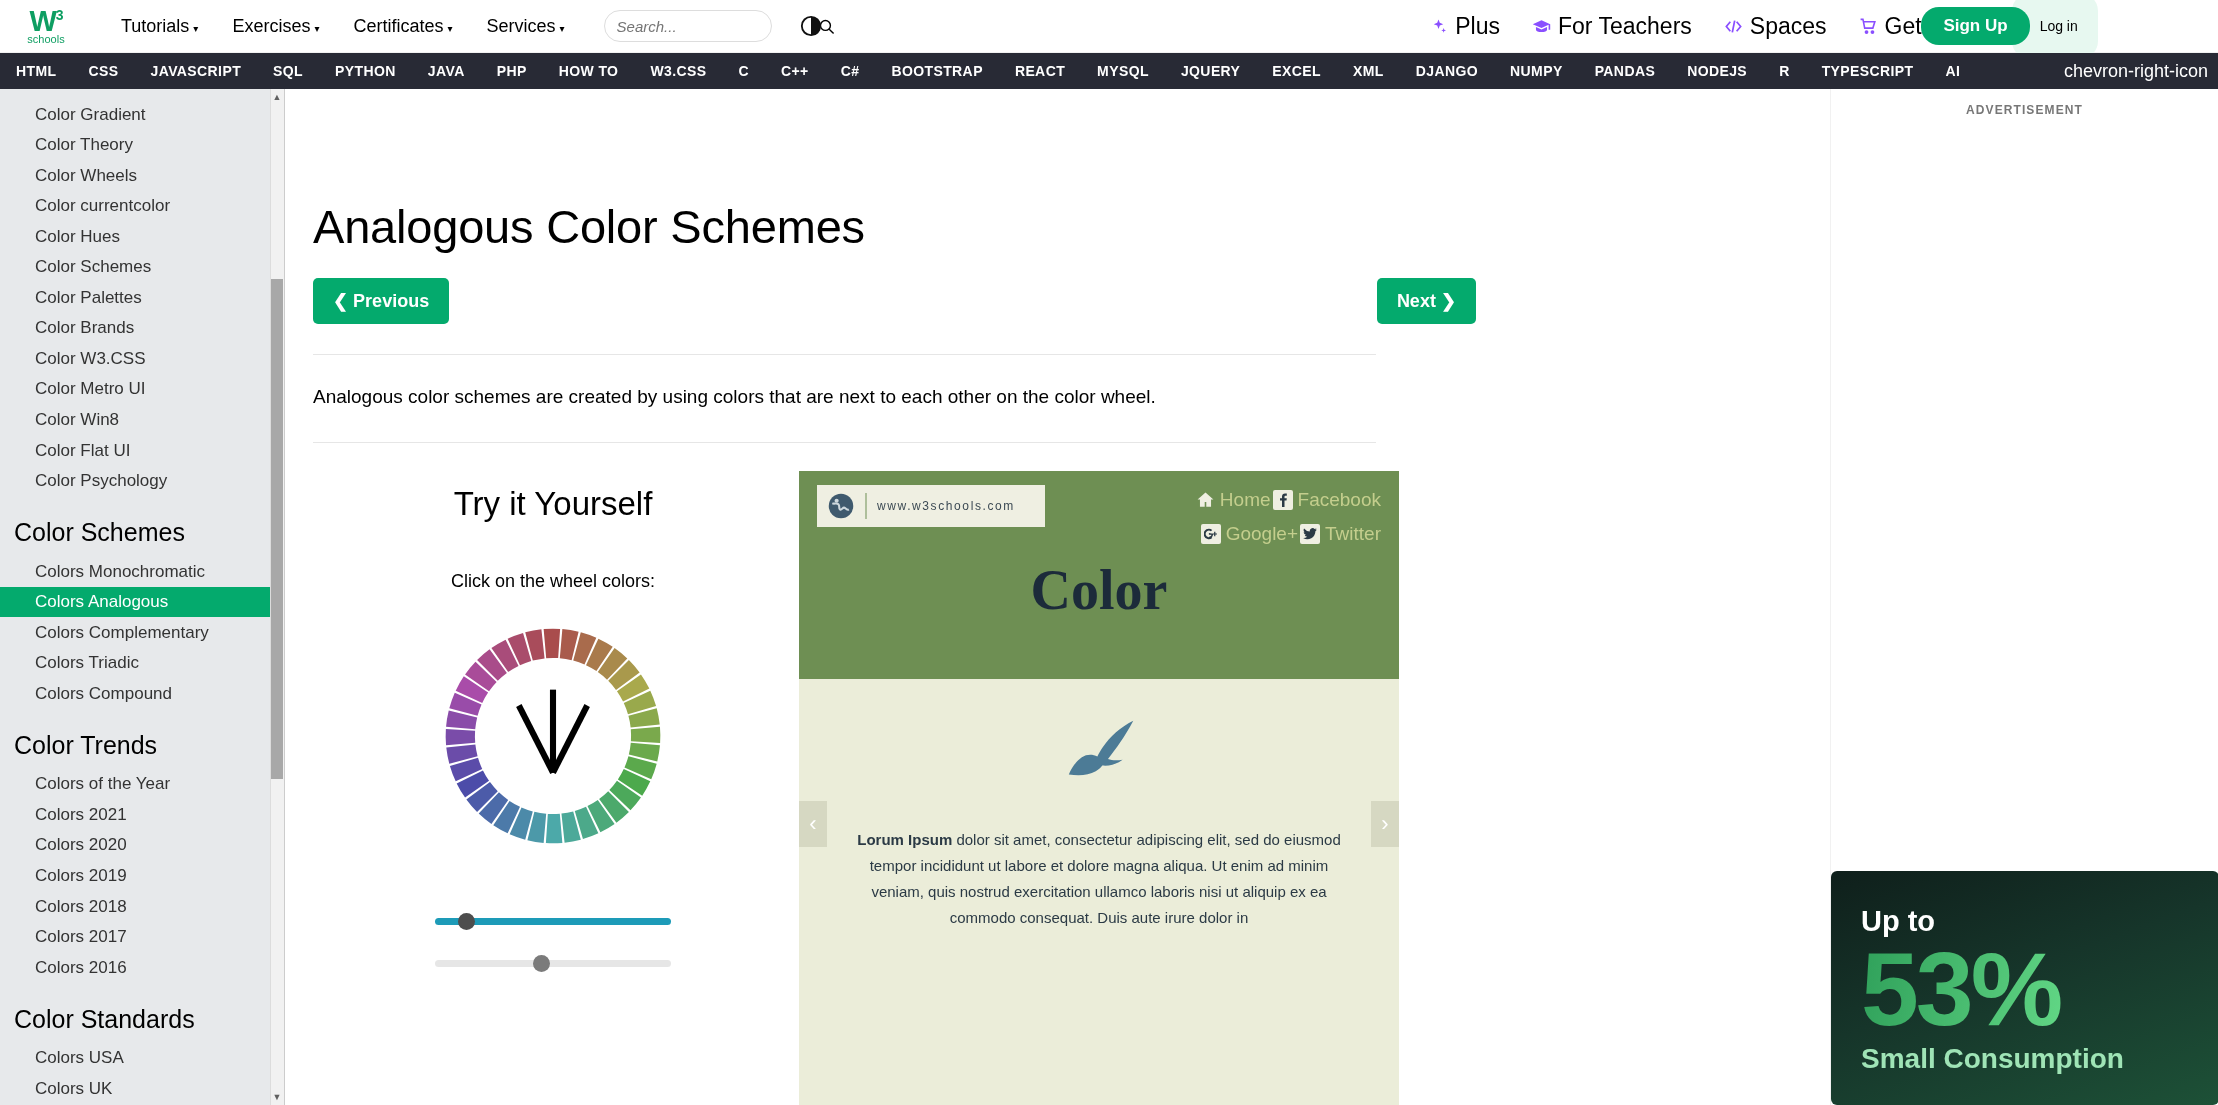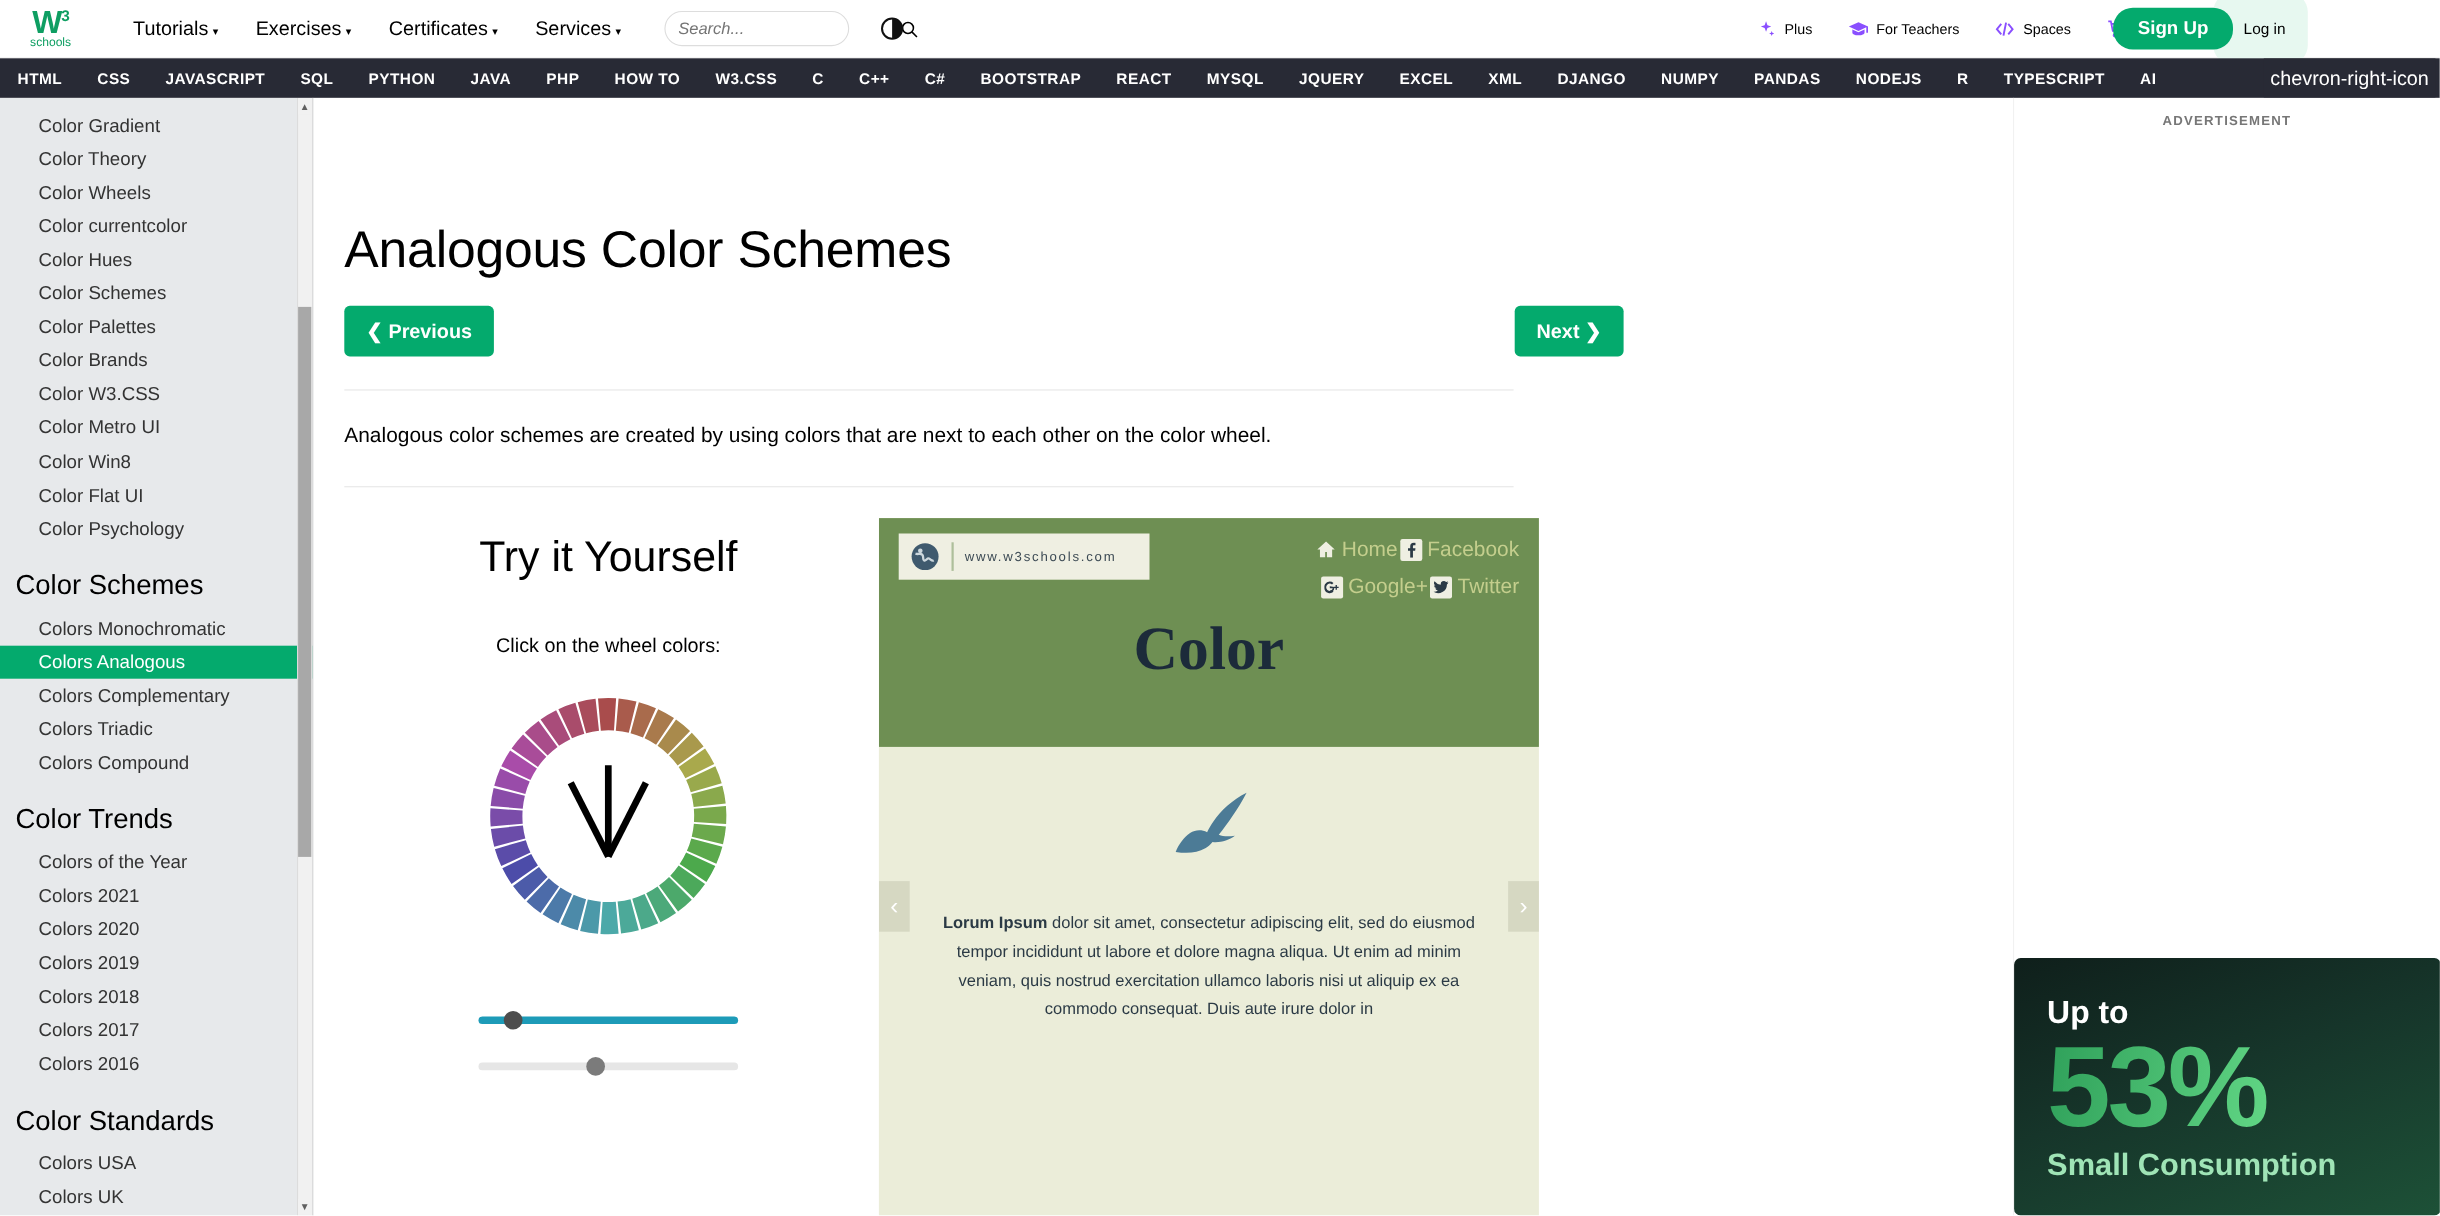--- a/index.html
+++ b/index.html
@@ -52,21 +52,21 @@
   .contrast-toggle {
     margin-left: 28px; width: 22px; height: 22px; cursor: pointer;
   }
 
   .topbar-right {
     margin-left: auto; display: flex; align-items: center;
     padding-right: 12px;
   }
   .tb-link {
     display: flex; align-items: center; gap: 7px;
-    font-size: 13px; color: #000; padding: 0 16px; cursor: pointer;
+    font-size: 23px; color: #000; padding: 0 16px; cursor: pointer;
     white-space: nowrap;
   }
   .tb-ico { width: 19px; height: 19px; display: block; }
   .btn-signup {
     background: #04AA6D; color: #fff; font-weight: bold;
     font-size: 17px; border-radius: 18px;
     padding: 9px 22px; margin-left: 10px; cursor: pointer;
     border: 0;
   }
   .btn-login {
@@ -155,21 +155,21 @@
   }
   .intro {
     font-size: 19px; color: #000; margin-top: 28px; line-height: 1.5;
   }
   .hr2 { border-top: 1px solid #e6e6e6; margin-top: 30px; width: 1063px; }
 
   .demo-row { display: flex; margin-top: 28px; }
 
   
   .tryit { width: 480px; text-align: center; padding-top: 14px; }
-  .tryit h2 { font-size: 39px; font-weight: normal; color: #000; }
+  .tryit h2 { font-size: 33px; font-weight: normal; color: #000; }
   .tryit .hint { font-size: 18px; color: #000; margin-top: 48px; }
 
   .wheel-wrap {
     width: 244px; height: 244px; margin: 22px auto 0;
     position: relative;
   }
   .wheel { width: 244px; height: 244px; display: block; }
 
   .sliders { width: 236px; margin: 54px auto 0; }
   .slider { position: relative; height: 20px; margin-bottom: 22px; }

